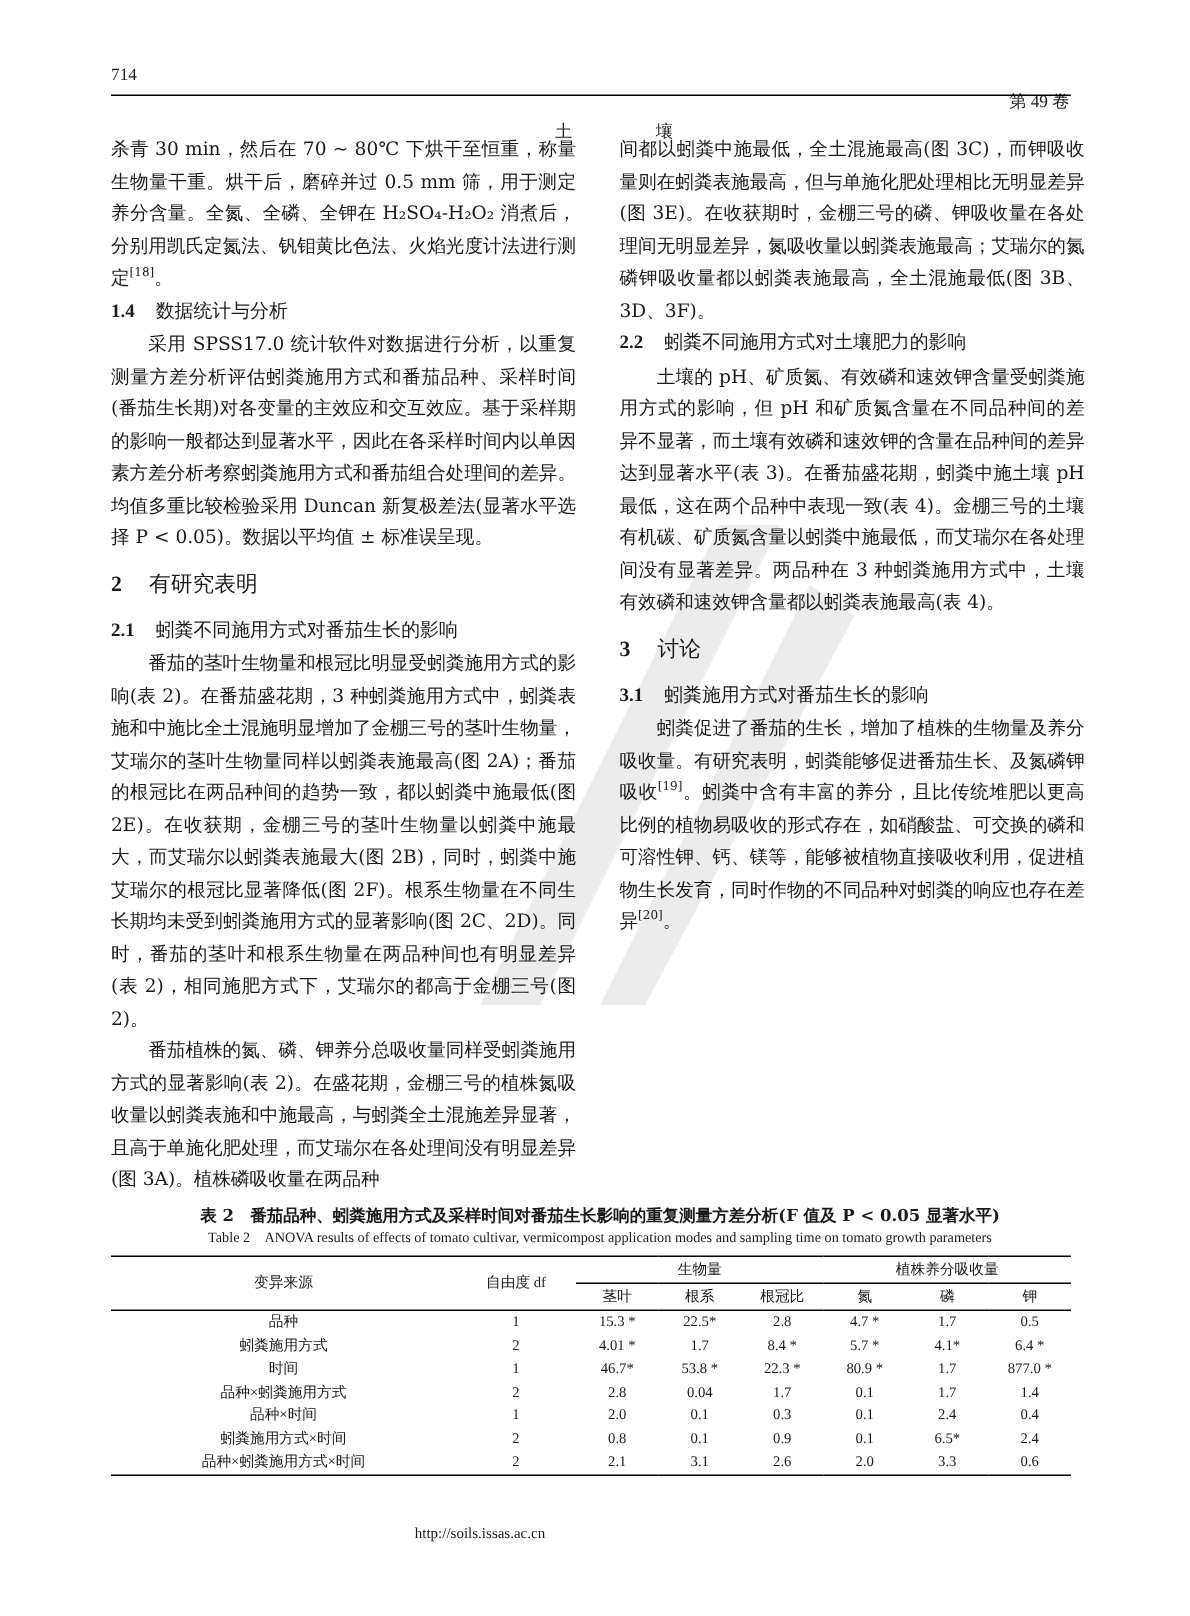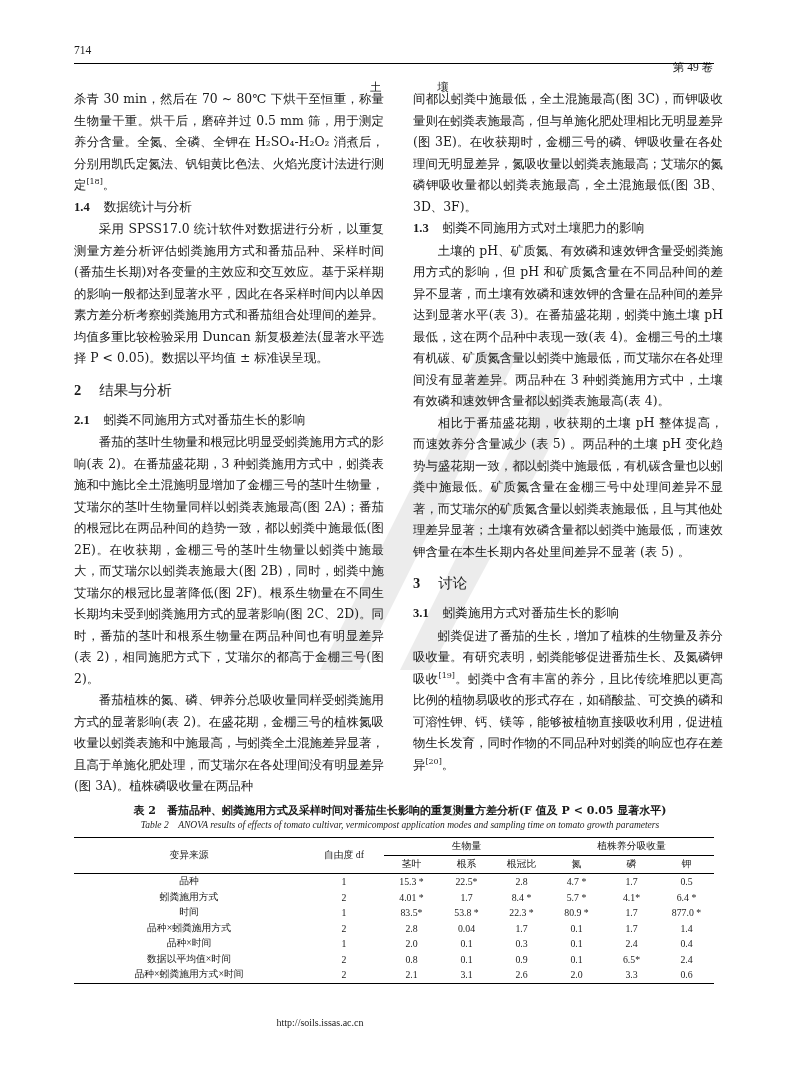--- a/index.html
+++ b/index.html
@@ -18,21 +18,21 @@
   .sec2 { font-size: 14.5px; margin: 10px 0 8px 0; line-height: 22px; }
   .sec2 .num { font-family: "Liberation Serif", serif; font-weight: bold; margin-right: 18px; }
   .sec3 { font-size: 12.6px; margin: 0; line-height: 21.5px; }
   .sec3 .num { font-family: "Liberation Serif", serif; font-weight: bold; margin-right: 14px; }
   sup { font-size: 8px; line-height: 0; }
 
   .watermark { position: absolute; left: 280px; top: 330px; width: 300px; height: 360px; pointer-events: none; opacity: 0.07; }
 
   .table-cap { position: absolute; left: 60px; width: 680px; text-align: center; }
   .cap-cn { top: 803px; font-size: 11px; font-weight: bold; }
-  .cap-en { top: 819px; font-size: 9.5px; font-family: "Liberation Serif", serif; font-style: italic; }
+  .cap-en { top: 819px; font-size: 9.5px; font-family: "Liberation Serif", serif; }
   table.anova { position: absolute; left: 74px; top: 837px; width: 640px; border-collapse: collapse;
                 font-size: 9.8px; font-family: "Liberation Serif", serif; }
   table.anova th, table.anova td { text-align: center; padding: 0; height: 15.5px; font-weight: normal; }
   table.anova thead tr.h1 th { height: 17px; }
   table.anova thead tr.h2 th { height: 17px; }
   .rule-top { border-top: 1.3px solid #000; }
   .rule-mid { border-bottom: 1px solid #000; }
   .rule-bot { border-bottom: 1.3px solid #000; }
   .sub-rule { border-bottom: 0.8px solid #000; }
   .footer { position: absolute; left: 0; width: 640px; top: 1017px; text-align: center;
@@ -51,36 +51,35 @@
   <path d="M120 340 L260 60 L290 80 L150 340 Z" fill="#000"></path>
 </svg>
 
 <div class="col left">
   <p class="p"><span>杀青 30 min，然后在 70 ~ 80℃ 下烘干至恒重，称量生物量干重。烘干后，磨碎并过 0.5 mm 筛，用于测定养分含量。全氮、全磷、全钾在 H₂SO₄-H₂O₂ 消煮后，分别用凯氏定氮法、钒钼黄比色法、火焰光度计法进行测定</span><sup>[18]</sup><span>。</span></p>
   <div class="sec3">
     <span class="num">1.4</span><span>数据统计与分析</span>
   </div>
   <p class="p indent">采用 SPSS17.0 统计软件对数据进行分析，以重复测量方差分析评估蚓粪施用方式和番茄品种、采样时间(番茄生长期)对各变量的主效应和交互效应。基于采样期的影响一般都达到显著水平，因此在各采样时间内以单因素方差分析考察蚓粪施用方式和番茄组合处理间的差异。均值多重比较检验采用 Duncan 新复极差法(显著水平选择 P &lt; 0.05)。数据以平均值 ± 标准误呈现。</p>
   <div class="sec2">
-    <span class="num">2</span><span>结果与分析</span>
+    <span class="num">2</span><span>有研究表明</span>
   </div>
   <div class="sec3">
     <span class="num">2.1</span><span>蚓粪不同施用方式对番茄生长的影响</span>
   </div>
   <p class="p indent">番茄的茎叶生物量和根冠比明显受蚓粪施用方式的影响(表 2)。在番茄盛花期，3 种蚓粪施用方式中，蚓粪表施和中施比全土混施明显增加了金棚三号的茎叶生物量，艾瑞尔的茎叶生物量同样以蚓粪表施最高(图 2A)；番茄的根冠比在两品种间的趋势一致，都以蚓粪中施最低(图 2E)。在收获期，金棚三号的茎叶生物量以蚓粪中施最大，而艾瑞尔以蚓粪表施最大(图 2B)，同时，蚓粪中施艾瑞尔的根冠比显著降低(图 2F)。根系生物量在不同生长期均未受到蚓粪施用方式的显著影响(图 2C、2D)。同时，番茄的茎叶和根系生物量在两品种间也有明显差异(表 2)，相同施肥方式下，艾瑞尔的都高于金棚三号(图 2)。</p>
   <p class="p indent">番茄植株的氮、磷、钾养分总吸收量同样受蚓粪施用方式的显著影响(表 2)。在盛花期，金棚三号的植株氮吸收量以蚓粪表施和中施最高，与蚓粪全土混施差异显著，且高于单施化肥处理，而艾瑞尔在各处理间没有明显差异(图 3A)。植株磷吸收量在两品种</p>
 </div>
 
 <div class="col right">
   <p class="p">间都以蚓粪中施最低，全土混施最高(图 3C)，而钾吸收量则在蚓粪表施最高，但与单施化肥处理相比无明显差异(图 3E)。在收获期时，金棚三号的磷、钾吸收量在各处理间无明显差异，氮吸收量以蚓粪表施最高；艾瑞尔的氮磷钾吸收量都以蚓粪表施最高，全土混施最低(图 3B、3D、3F)。</p>
   <div class="sec3">
-    <span class="num">1.3</span><span>蚓粪不同施用方式对土壤肥力的影响</span>
+    <span class="num">2.2</span><span>蚓粪不同施用方式对土壤肥力的影响</span>
   </div>
   <p class="p indent">土壤的 pH、矿质氮、有效磷和速效钾含量受蚓粪施用方式的影响，但 pH 和矿质氮含量在不同品种间的差异不显著，而土壤有效磷和速效钾的含量在品种间的差异达到显著水平(表 3)。在番茄盛花期，蚓粪中施土壤 pH 最低，这在两个品种中表现一致(表 4)。金棚三号的土壤有机碳、矿质氮含量以蚓粪中施最低，而艾瑞尔在各处理间没有显著差异。两品种在 3 种蚓粪施用方式中，土壤有效磷和速效钾含量都以蚓粪表施最高(表 4)。</p>
-  <p class="p indent">相比于番茄盛花期，收获期的土壤 pH 整体提高，而速效养分含量减少 (表 5) 。两品种的土壤 pH 变化趋势与盛花期一致，都以蚓粪中施最低，有机碳含量也以蚓粪中施最低。矿质氮含量在金棚三号中处理间差异不显著，而艾瑞尔的矿质氮含量以蚓粪表施最低，且与其他处理差异显著；土壤有效磷含量都以蚓粪中施最低，而速效钾含量在本生长期内各处里间差异不显著 (表 5) 。</p>
   <div class="sec2">
     <span class="num">3</span><span>讨论</span>
   </div>
   <div class="sec3">
     <span class="num">3.1</span><span>蚓粪施用方式对番茄生长的影响</span>
   </div>
   <p class="p indent"><span>蚓粪促进了番茄的生长，增加了植株的生物量及养分吸收量。有研究表明，蚓粪能够促进番茄生长、及氮磷钾吸收</span><sup>[19]</sup><span>。蚓粪中含有丰富的养分，且比传统堆肥以更高比例的植物易吸收的形式存在，如硝酸盐、可交换的磷和可溶性钾、钙、镁等，能够被植物直接吸收利用，促进植物生长发育，同时作物的不同品种对蚓粪的响应也存在差异</span><sup>[20]</sup><span>。</span></p>
 </div>
 
 <div class="table-cap cap-cn">表 2　番茄品种、蚓粪施用方式及采样时间对番茄生长影响的重复测量方差分析(F 值及 P &lt; 0.05 显著水平)</div>
@@ -130,21 +129,21 @@
         <td>4.01 *</td>
         <td>1.7</td>
         <td>8.4 *</td>
         <td>5.7 *</td>
         <td>4.1*</td>
         <td>6.4 *</td>
       </tr>
       <tr>
         <td>时间</td>
         <td>1</td>
-        <td>83.5*</td>
+        <td>46.7*</td>
         <td>53.8 *</td>
         <td>22.3 *</td>
         <td>80.9 *</td>
         <td>1.7</td>
         <td>877.0 *</td>
       </tr>
       <tr>
         <td>品种×蚓粪施用方式</td>
         <td>2</td>
         <td>2.8</td>
@@ -158,21 +157,21 @@
         <td>品种×时间</td>
         <td>1</td>
         <td>2.0</td>
         <td>0.1</td>
         <td>0.3</td>
         <td>0.1</td>
         <td>2.4</td>
         <td>0.4</td>
       </tr>
       <tr>
-        <td>数据以平均值×时间</td>
+        <td>蚓粪施用方式×时间</td>
         <td>2</td>
         <td>0.8</td>
         <td>0.1</td>
         <td>0.9</td>
         <td>0.1</td>
         <td>6.5*</td>
         <td>2.4</td>
       </tr>
       <tr>
         <td class="rule-bot">品种×蚓粪施用方式×时间</td>

